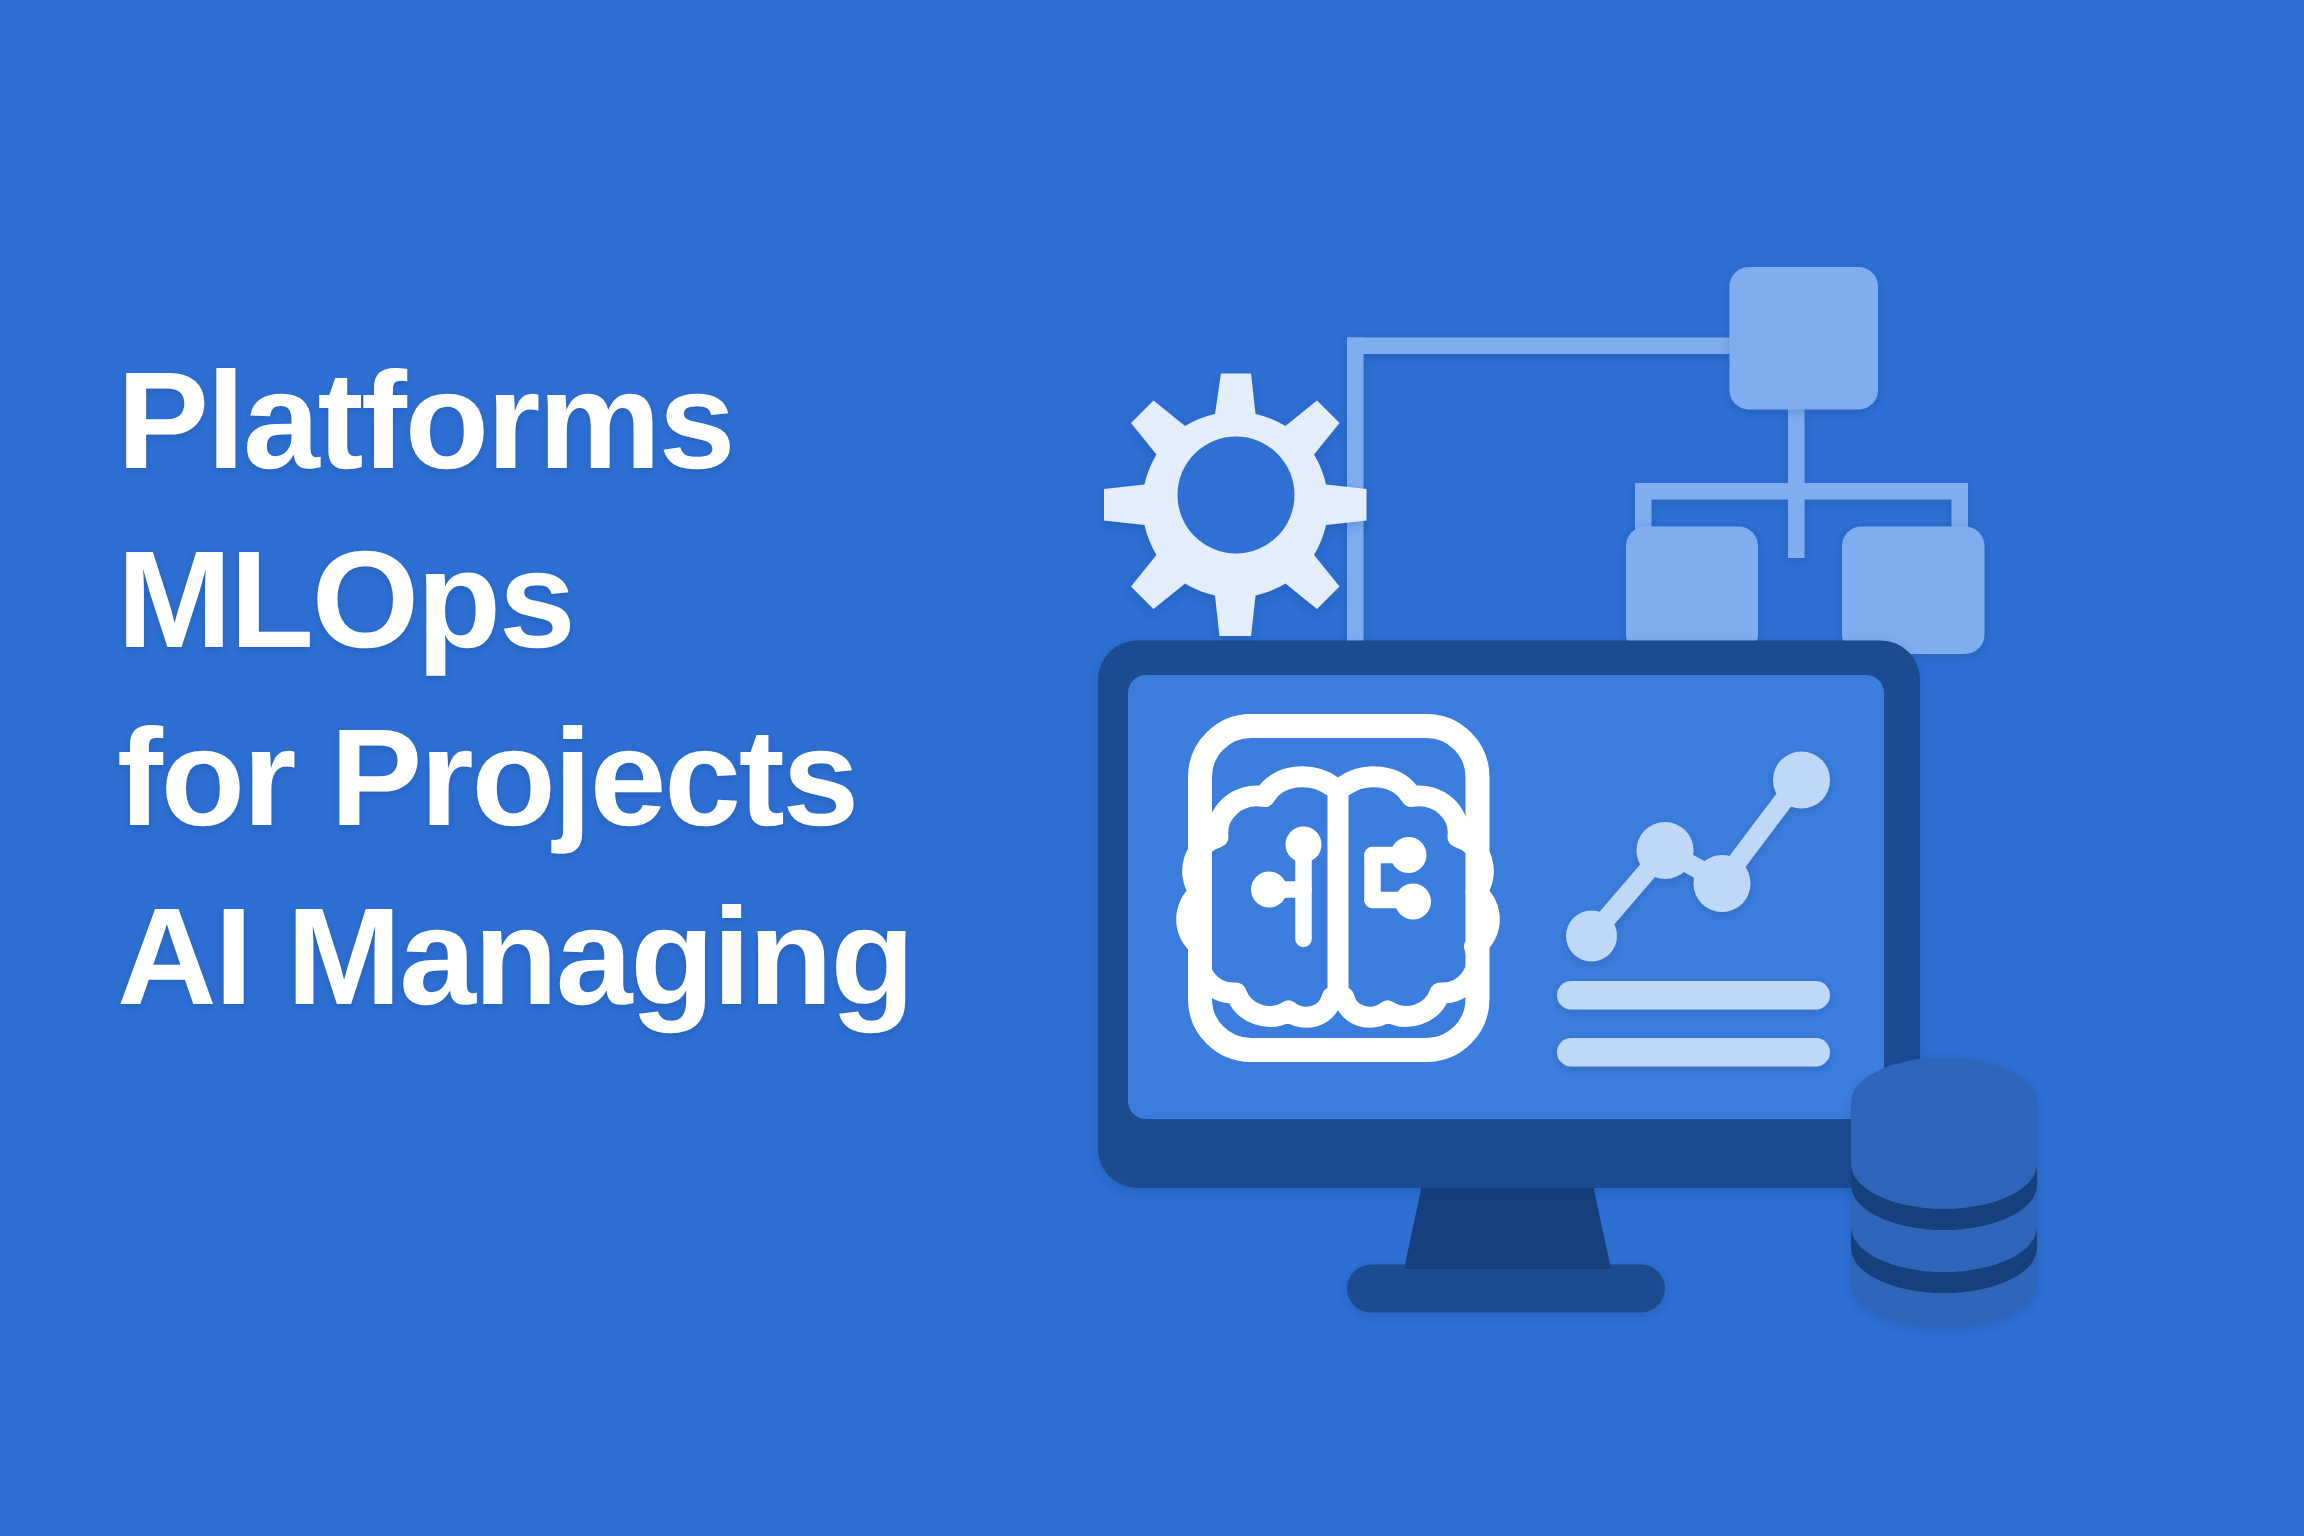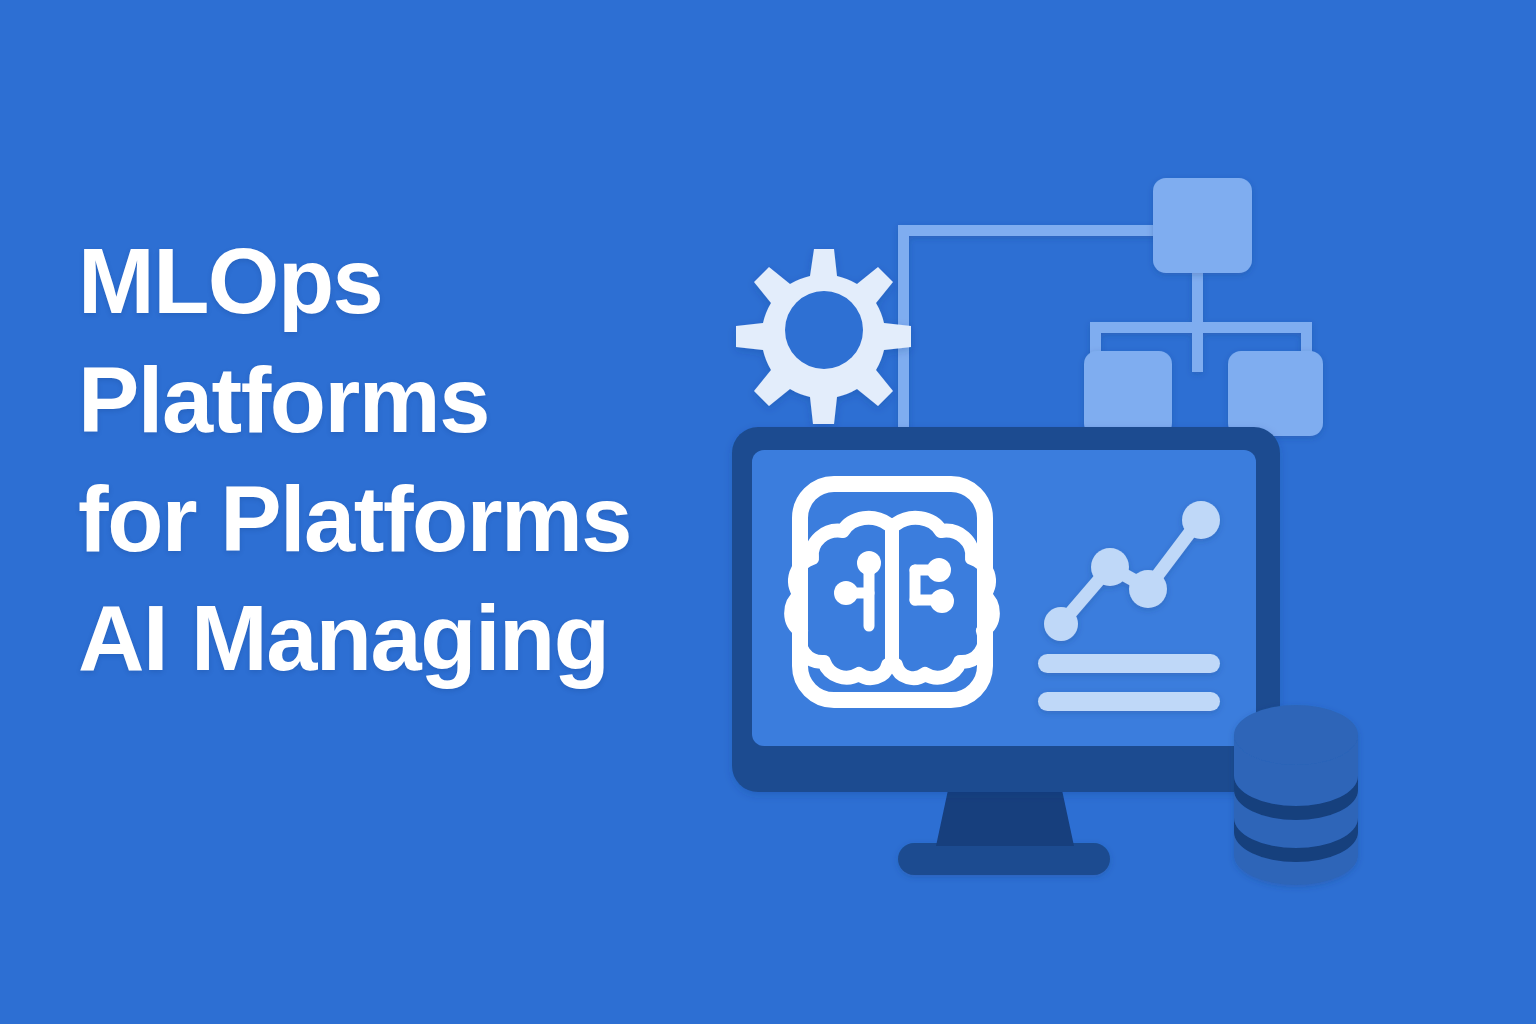--- a/index.html
+++ b/index.html
@@ -46,23 +46,23 @@
     pointer-events: none;
   }
   #illustration svg { display: block; }
 </style>
 </head>
 <body style="background: rgb(45, 111, 211);">
 
 <div id="canvas" style="background: rgb(45, 111, 211);">
 
   <div id="title-block">
+    <span class="title-line" style="color: rgb(255, 255, 255);">Platforms</span>
     <span class="title-line" style="color: rgb(255, 255, 255);">MLOps</span>
-    <span class="title-line" style="color: rgb(255, 255, 255);">Platforms</span>
-    <span class="title-line" style="color: rgb(255, 255, 255);">for Platforms</span>
+    <span class="title-line" style="color: rgb(255, 255, 255);">for Projects</span>
     <span class="title-line" style="color: rgb(255, 255, 255);">AI Managing</span>
   </div>
 
   <div id="illustration">
     <svg width="1536" height="1024" viewBox="0 0 1536 1024" xmlns="http://www.w3.org/2000/svg">
       <defs>
         <filter id="softshadow" x="-20%" y="-20%" width="150%" height="150%">
           <feDropShadow dx="0" dy="3" stdDeviation="4" flood-color="#123a78" flood-opacity="0.22"></feDropShadow>
         </filter>
         <filter id="softshadow2" x="-20%" y="-20%" width="150%" height="150%">

